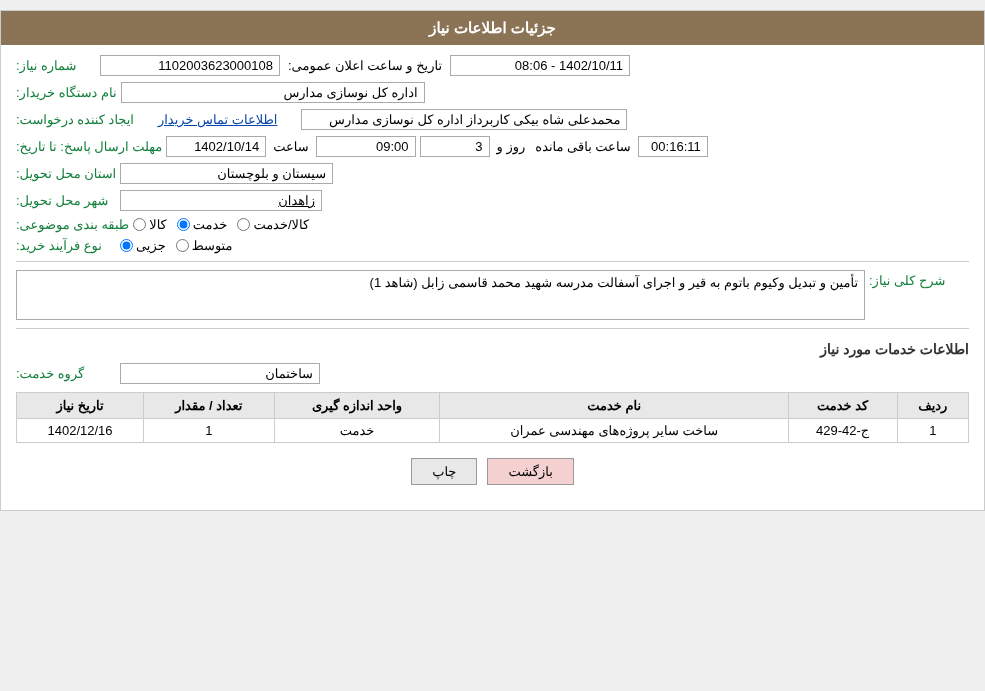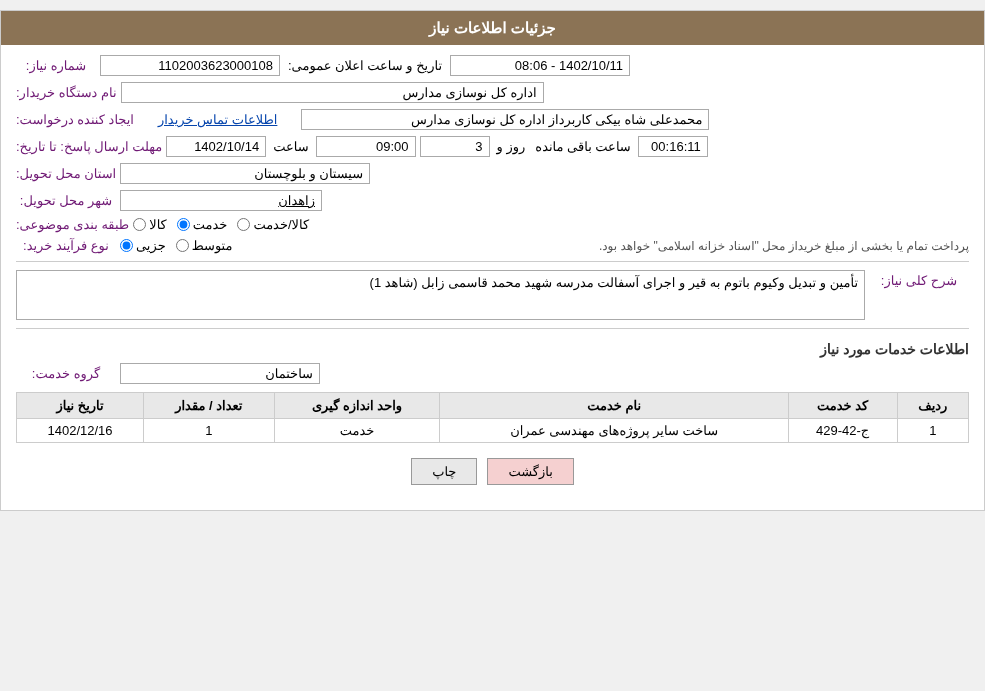--- a/index.html
+++ b/index.html
@@ -123,66 +123,66 @@
       font-weight: bold;
       color: #333;
     }
     .info-row {
       display: flex;
       align-items: center;
       margin-bottom: 6px;
       gap: 4px;
     }
     .lbl {
-      text-align: center;
+      text-align: left;
       min-width: 100px;
       font-weight: normal;
-      color: #701a75;
+      color: #15803d;
     }
   </style>
 </head>
 <body>
 
 <div class="page-wrapper">
 
   <div class="page-header">جزئیات اطلاعات نیاز</div>
 
   <div class="content">
 
     <div class="info-row" style="justify-content: flex-end;">
       <div class="readonly-box input-medium">1402/10/11 - 08:06</div>
       <span style="margin: 0 4px;">تاریخ و ساعت اعلان عمومی:</span>
       <div class="readonly-box input-medium">1102003623000108</div>
       <span class="lbl" style="min-width:80px;">شماره نیاز:</span>
     </div>
 
     <div class="info-row" style="justify-content: flex-end;">
-      <div class="readonly-box" style="width:423px;">اداره کل نوسازی مدارس</div>
+      <div class="readonly-box" style="width:304px;">اداره کل نوسازی مدارس</div>
       <span class="lbl">نام دستگاه خریدار:</span>
     </div>
 
     <div class="info-row" style="justify-content: flex-end;">
-      <div class="readonly-box" style="width:408px;">محمدعلی شاه بیکی کاربرداز اداره کل نوسازی مدارس</div>
+      <div class="readonly-box" style="width:326px;">محمدعلی شاه بیکی کاربرداز اداره کل نوسازی مدارس</div>
       <span class="text-link" style="margin: 0 20px;">اطلاعات تماس خریدار</span>
       <span class="lbl">ایجاد کننده درخواست:</span>
     </div>
 
     <div class="info-row" style="justify-content: flex-end;">
       <div class="readonly-box input-xsmall">00:16:11</div>
       <span style="margin: 0 3px;">ساعت باقی مانده</span>
       <span style="margin: 0 3px;">روز و</span>
       <div class="readonly-box input-xsmall">3</div>
       <div class="readonly-box input-small">09:00</div>
       <span style="margin: 0 3px;">ساعت</span>
       <div class="readonly-box input-small">1402/10/14</div>
       <span class="lbl" style="min-width:120px;">مهلت ارسال پاسخ: تا تاریخ:</span>
     </div>
 
     <div class="info-row" style="justify-content: flex-end;">
-      <div class="readonly-box" style="width:250px;">سیستان و بلوچستان</div>
+      <div class="readonly-box" style="width:213px;">سیستان و بلوچستان</div>
       <span class="lbl">استان محل تحویل:</span>
     </div>
 
     <div class="info-row" style="justify-content: flex-end;">
       <div class="readonly-box" style="width:202px;text-decoration:underline;">زاهدان</div>
       <span class="lbl">شهر محل تحویل:</span>
     </div>
 
     <div class="info-row" style="justify-content: flex-end;">
       <div class="radio-group">
@@ -196,21 +196,20 @@
         </div>
         <div class="radio-item">
           <span>کالا</span>
           <input type="radio" name="category" style="">
         </div>
       </div>
       <span class="lbl">طبقه بندی موضوعی:</span>
     </div>
 
     <div class="info-row" style="justify-content: flex-end; flex-wrap: wrap;">
-      <span class="note-text" style="flex:1; text-align:right; font-size:12px;">پرداخت تمام یا بخشی از مبلغ خریداز محل "اسناد خزانه اسلامی" خواهد بود.</span>
       <div class="radio-group" style="margin-right: 10px;">
         <div class="radio-item">
           <span>متوسط</span>
           <input type="radio" name="purchase_type" style="">
         </div>
         <div class="radio-item">
           <span>جزیی</span>
           <input type="radio" name="purchase_type" checked="" style="">
         </div>
       </div>

